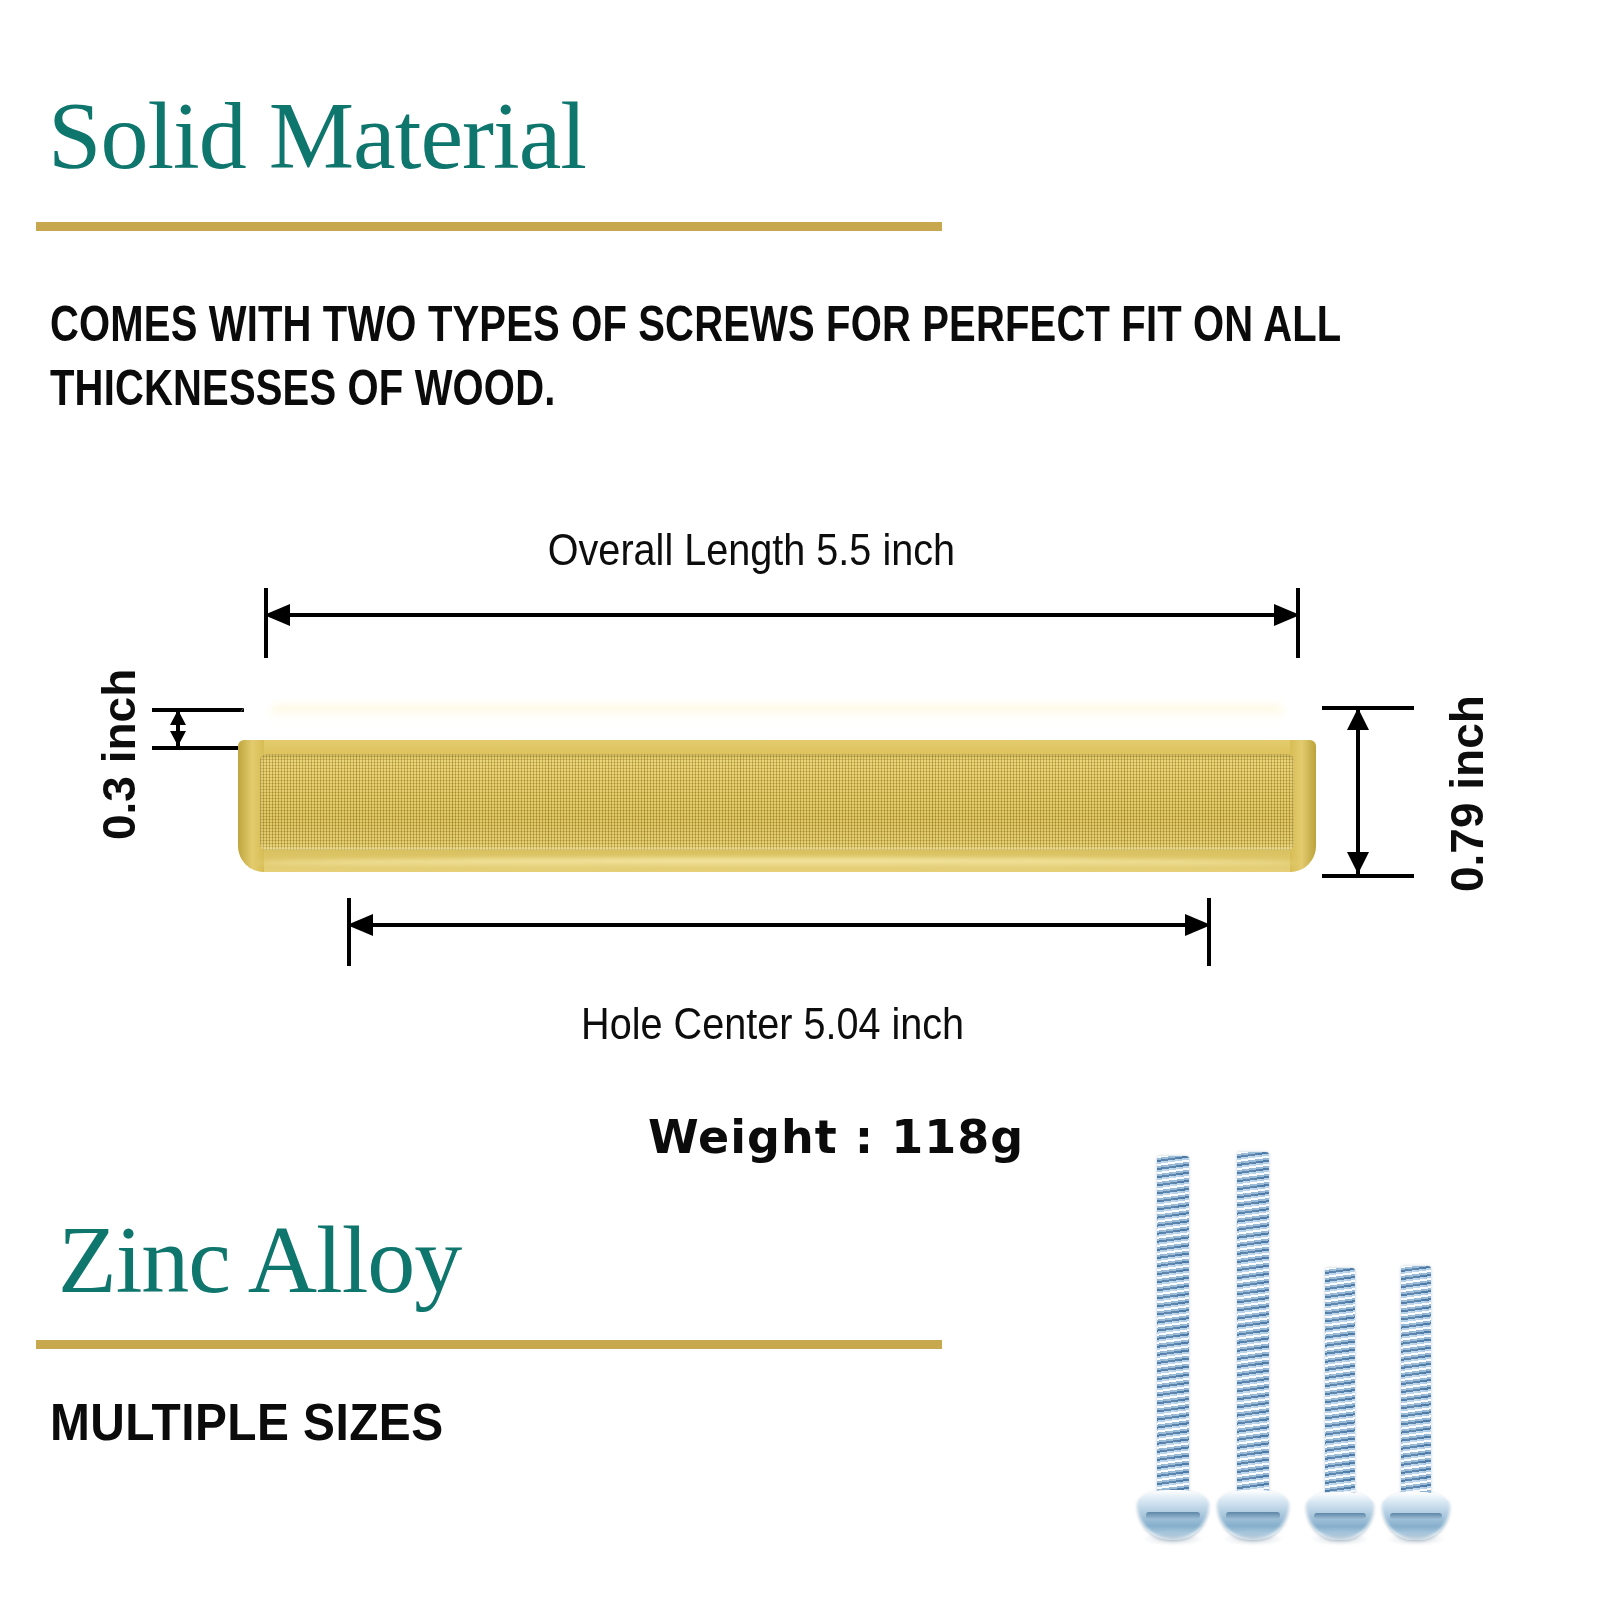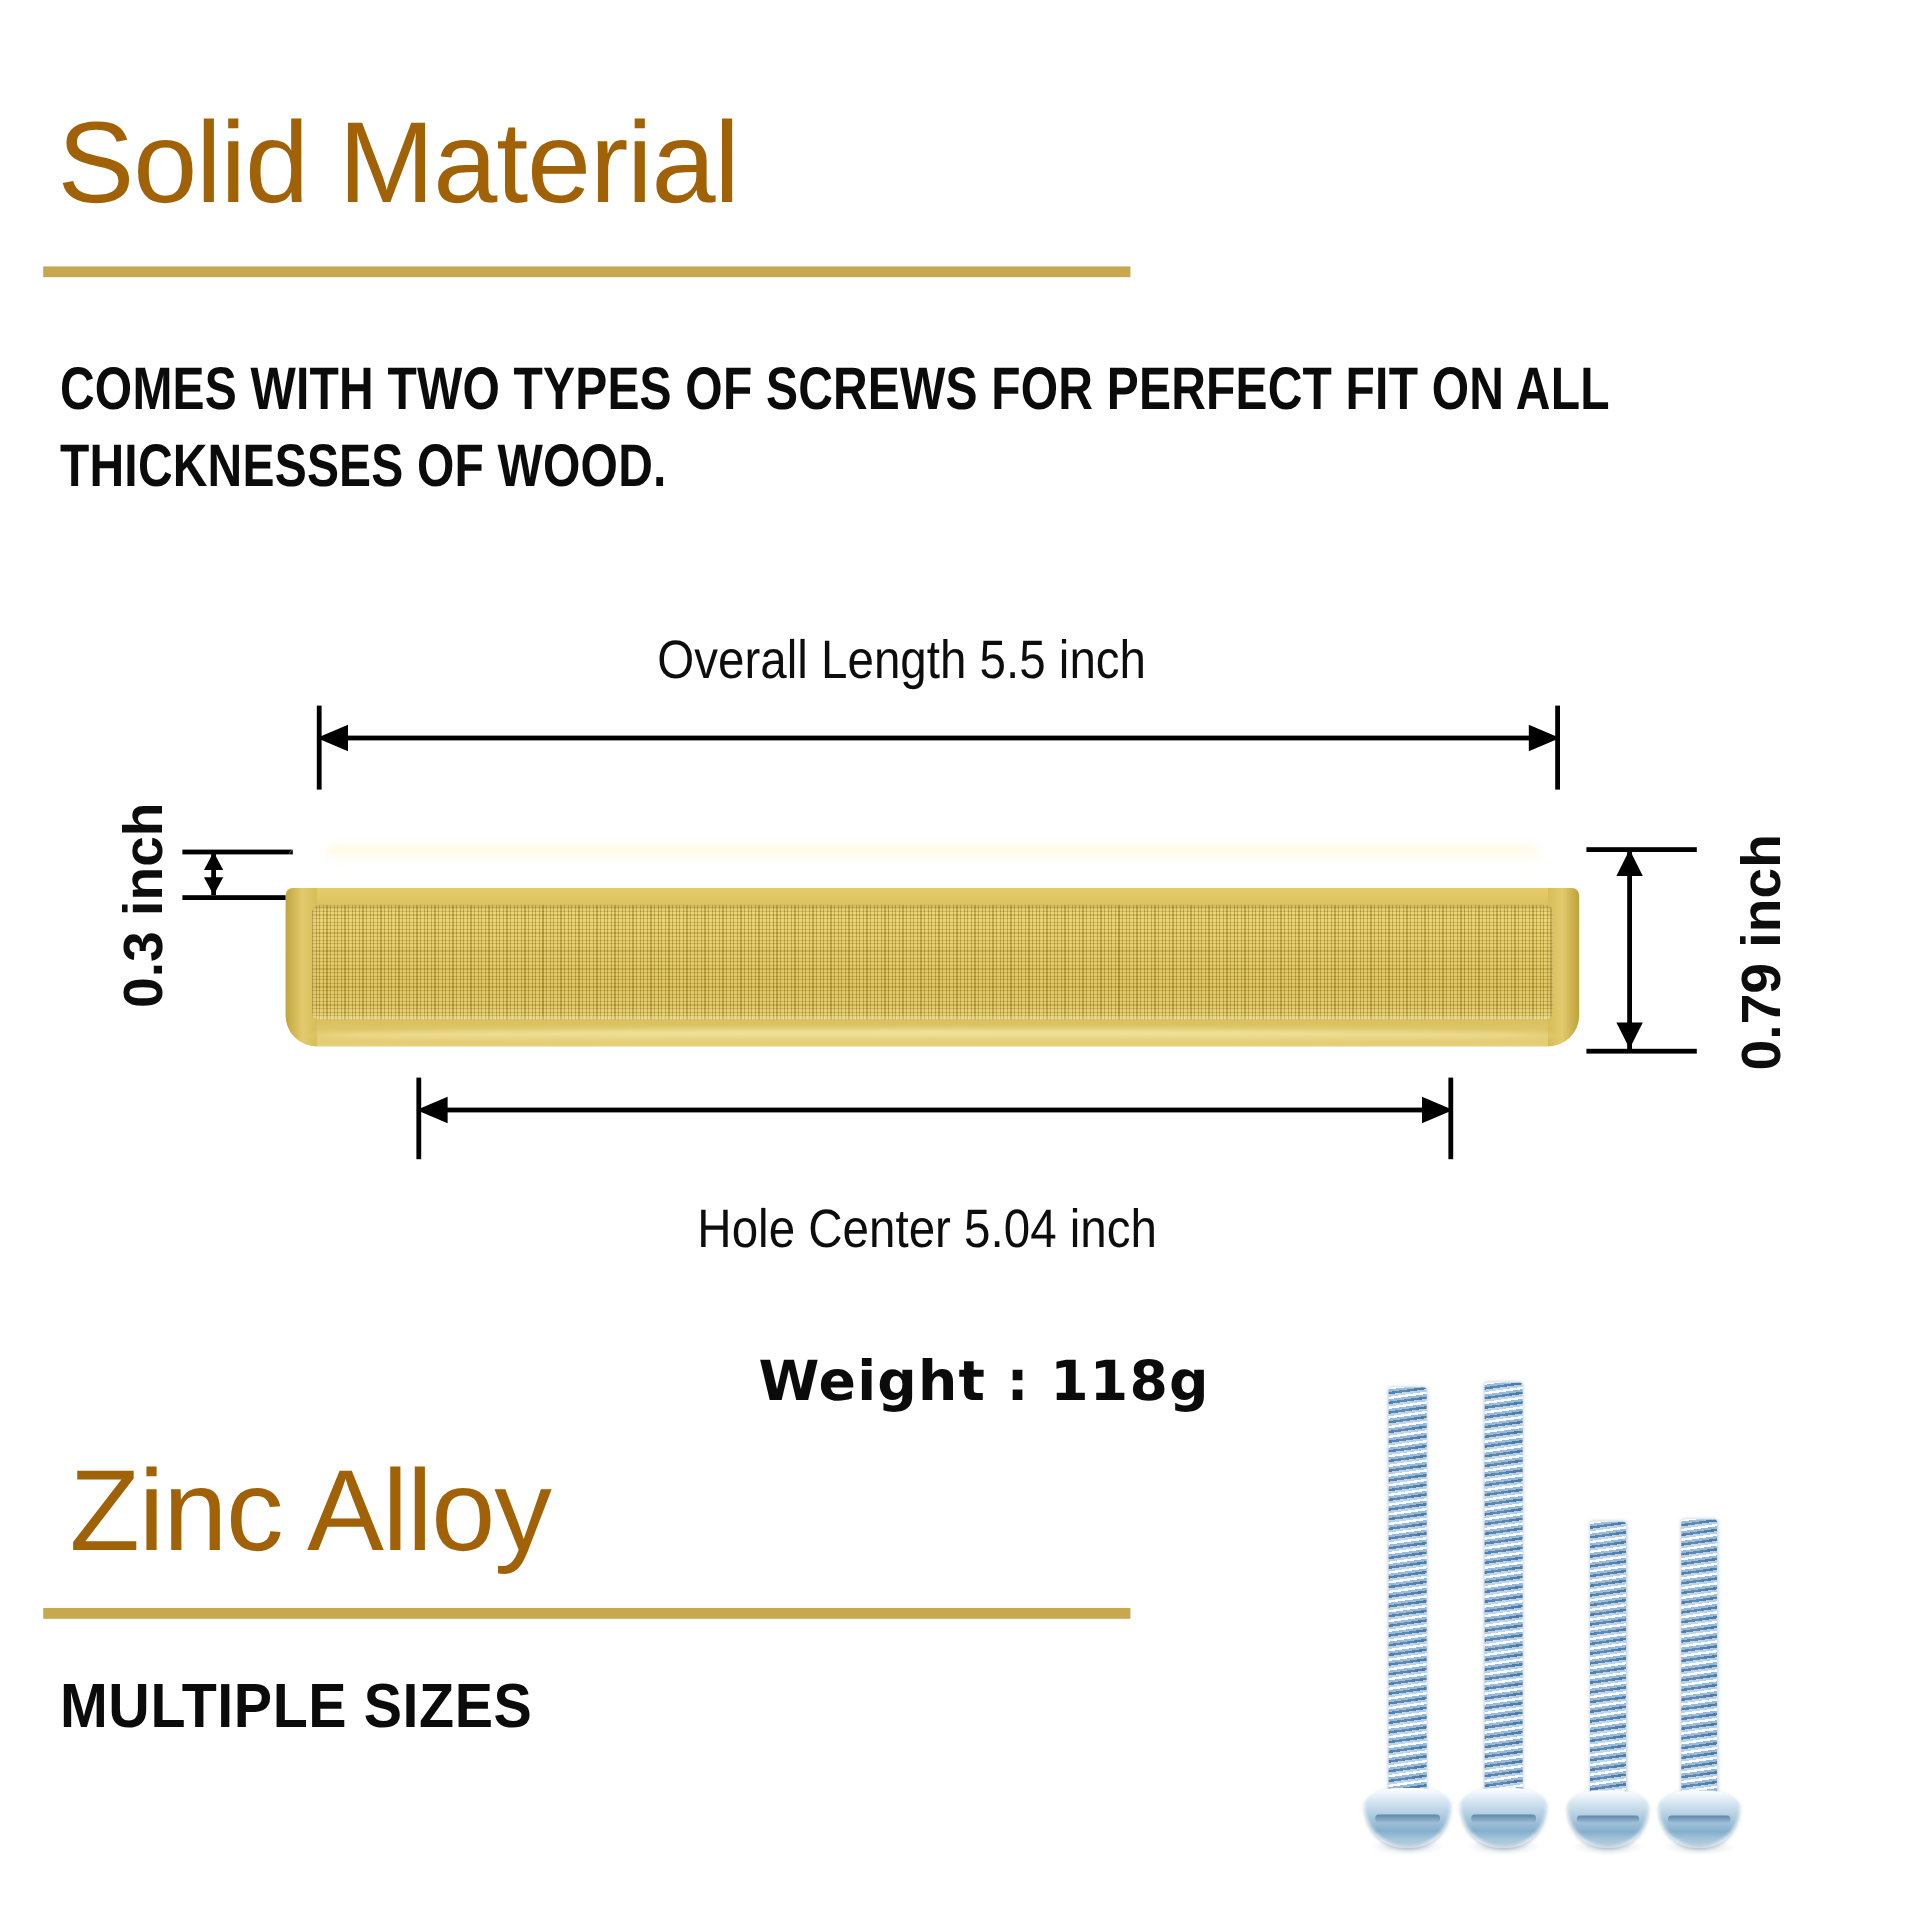--- a/index.html
+++ b/index.html
@@ -6,22 +6,22 @@
   body{
     width:1600px;height:1600px;position:relative;overflow:hidden;
     font-family:"Liberation Sans","DejaVu Sans",sans-serif;
     color:#111;
     -webkit-font-smoothing:antialiased;
   }
   .abs{position:absolute;}
 
   
   .gold-title{
-    font-family:Liberation Sans, sans-serif;
-    color:#a16207;
+    font-family:Liberation Serif, serif;
+    color:#0f766e;
     font-weight:400;
     letter-spacing:-1px;
     white-space:nowrap;
     line-height:1;
   }
   .gold-rule{background:#C8A84E;}
 
   
   .sub-caps{
     font-family:"Liberation Sans Narrow","Liberation Sans",sans-serif;
@@ -209,21 +209,21 @@
 <div class="abs dim-vert" style="left:1440px;top:892px;font-size:46px;transform:rotate(-90deg);transform-origin:left top;">0.79 inch</div>
 
 <div class="abs ext-line" style="left:347px;top:898px;height:68px;"></div>
 <div class="abs ext-line" style="left:1207px;top:898px;height:68px;"></div>
 <div class="abs dim-line" style="left:369px;top:923px;width:820px;"></div>
 <div class="abs arrow-l" style="left:347px;top:914px;"></div>
 <div class="abs arrow-r" style="left:1185px;top:914px;"></div>
 
 <div class="abs dim-text" style="left:555px;top:998px;font-size:45px;">Hole Center 5.04 inch</div>
 
-<div class="abs weight-text" style="left:632px;top:1110px;font-size:46px;margin-top:14px;">Weight : 118g</div>
+<div class="abs weight-text" style="left:648px;top:1110px;font-size:46px;">Weight : 118g</div>
 
 <div class="abs gold-title" style="left:48px;top:1212px;font-size:96px;margin-left:10px;">Zinc Alloy</div>
 
 <div class="abs gold-rule" style="left:36px;top:1340px;width:906px;height:9px;"></div>
 
 <div class="abs multi-sizes" style="left:50px;top:1392px;font-size:52px;">MULTIPLE SIZES</div>
 
 <div class="screw" style="left:1152px;top:1156px;width:42px;height:384px;">
   <div class="screw-shaft" style="top:0;height:336px;width:32px;"></div>
   <div class="screw-head" style="width:72px;height:50px;">

